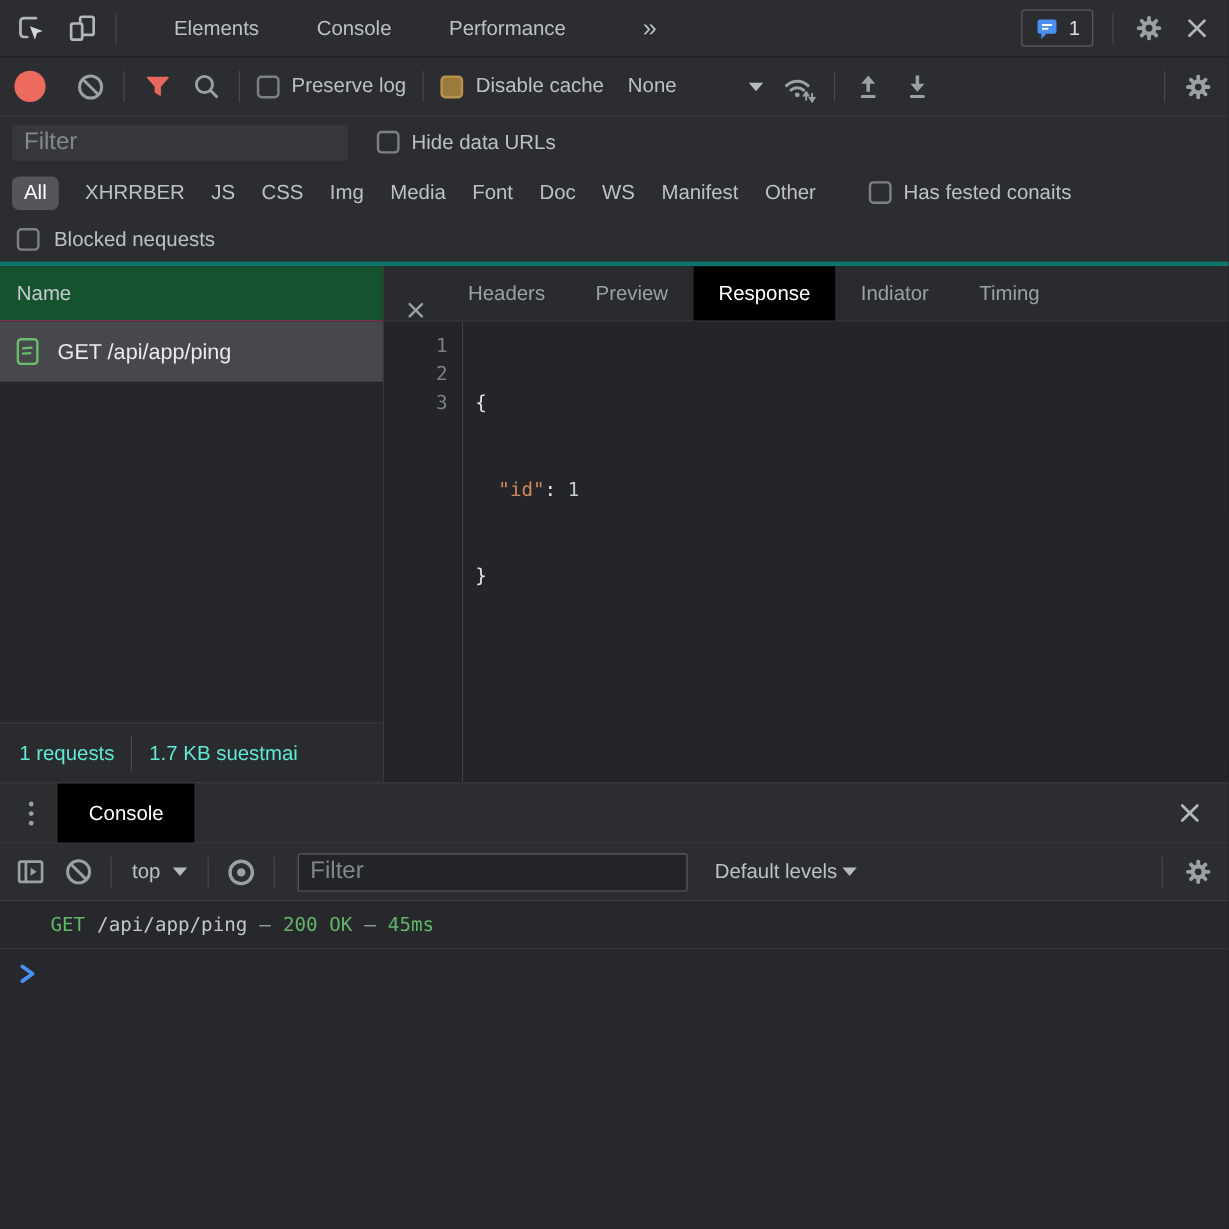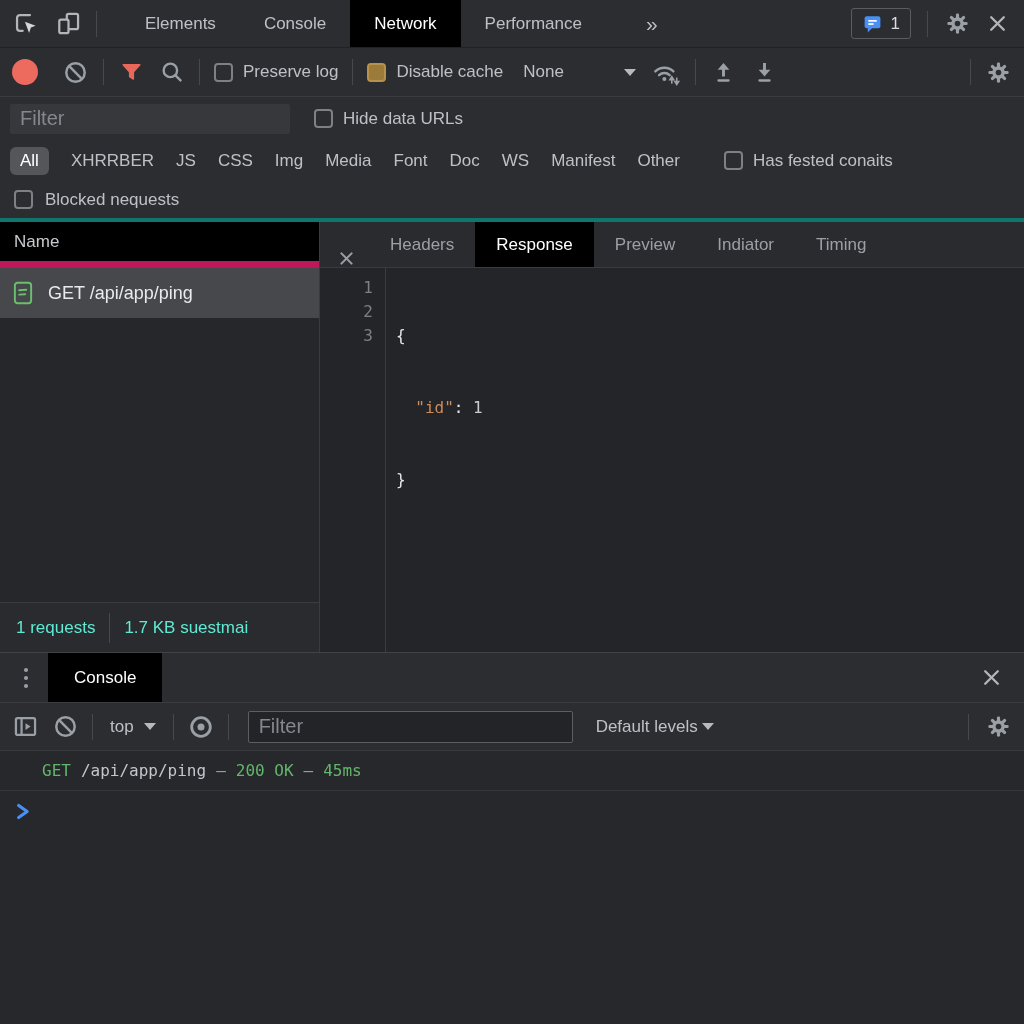--- a/index.html
+++ b/index.html
@@ -46,21 +46,21 @@
   .pill { color:#bdc1c6; cursor:pointer; white-space:nowrap; }
   .pill.active { background:#54565a; color:#fff; border-radius:6px; padding:4px 10px; }
   .pillsrow .check-group { margin-left:22px; }
 
   
   .blockedrow { height:41px; background:#2c2d30; border-bottom:4px solid #0f766e; padding:0 14px; gap:12px; }
 
   
   .main { flex:1; display:flex; min-height:0; }
   .left-panel { width:320px; flex:none; border-right:1px solid #3a3b3e; display:flex; flex-direction:column; background:#28292c; }
-  .name-header { height:46px; flex:none; border-bottom:7px solid #be185d; display:flex; align-items:center; padding-left:14px; color:#c8cbce; background:#000000; }
+  .name-header { height:46px; flex:none; border-bottom:1px solid #be185d; display:flex; align-items:center; padding-left:14px; color:#c8cbce; background:#14532d; }
   .req-list { flex:1; background:#26272a; }
   .req-row { height:50px; display:flex; align-items:center; gap:14px; padding-left:12px; background:#47484b; color:#e8eaed; font-size:18px; cursor:pointer; }
   .summary-bar { height:50px; flex:none; border-top:1px solid #3a3b3e; display:flex; align-items:center; color:#5eead4; background:#2a2b2e; overflow:hidden; white-space:nowrap; }
   .summary-bar .vsep { height:30px; margin:0 14px; }
   .summary-bar .item { padding-left:16px; }
   .summary-bar .item.size { padding-left:0; }
 
   .right-panel { flex:1; display:flex; flex-direction:column; background:#242528; min-width:0; }
   .detail-tabs { height:46px; flex:none; border-bottom:1px solid #3a3b3e; display:flex; align-items:flex-end; background:#2a2b2e; }
   .detail-tabs .close { padding:0 14px 0 18px; }
@@ -110,21 +110,20 @@
         <svg width="27" height="27" viewBox="0 0 24 24">
           <rect x="10.5" y="3.5" width="10" height="13.5" rx="1.5" fill="#2c2d30" stroke="#b2b5b9" stroke-width="2"></rect>
           <rect x="3.8" y="8.5" width="8.2" height="12" rx="1.5" fill="#2c2d30" stroke="#b2b5b9" stroke-width="2"></rect>
         </svg>
       </span>
     </div>
     <span class="vsep"></span>
     <div class="tabs">
       <span class="tab">Elements</span>
       <span class="tab">Console</span>
-      <span class="tab active">Network</span>
       <span class="tab">Performance</span>
       <span class="tab more-tabs">»</span>
     </div>
     <div class="right">
       <span class="issues-badge">
         <svg width="21" height="21" viewBox="0 0 20 20">
           <rect x="2.5" y="3" width="15" height="11.5" rx="2" fill="#4a90f4"></rect>
           <path d="M5.5 14 v4.5 l4.5 -4.5 z" fill="#4a90f4"></path>
           <line x1="6" y1="7.5" x2="14" y2="7.5" stroke="#fff" stroke-width="1.6"></line>
           <line x1="6" y1="10.5" x2="11" y2="10.5" stroke="#fff" stroke-width="1.6"></line>
@@ -286,22 +285,22 @@
 
     <div class="right-panel">
       <div class="detail-tabs">
         <span class="icon-btn close">
           <svg width="17" height="17" viewBox="0 0 20 20" stroke="#9aa0a6" stroke-width="2.4" stroke-linecap="round">
             <line x1="4" y1="4" x2="16" y2="16"></line>
               <line x1="16" y1="4" x2="4" y2="16"></line>
           </svg>
         </span>
         <span class="dtab">Headers</span>
+        <span class="dtab">Preview</span>
         <span class="dtab active">Response</span>
-        <span class="dtab">Preview</span>
         <span class="dtab">Indiator</span>
         <span class="dtab">Timing</span>
       </div>
       <div class="code-area">
         <div class="gutter">
           <div>1</div>
           <div>2</div>
           <div>3</div>
         </div>
         <div class="code-lines">

